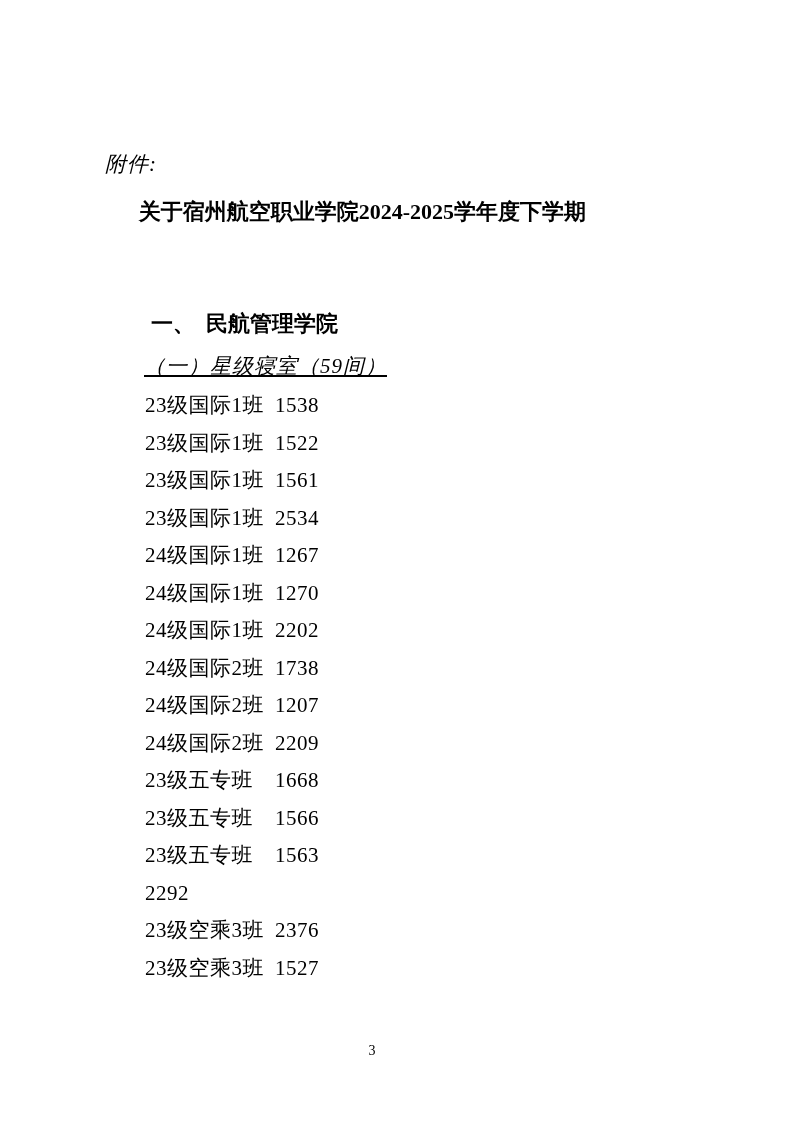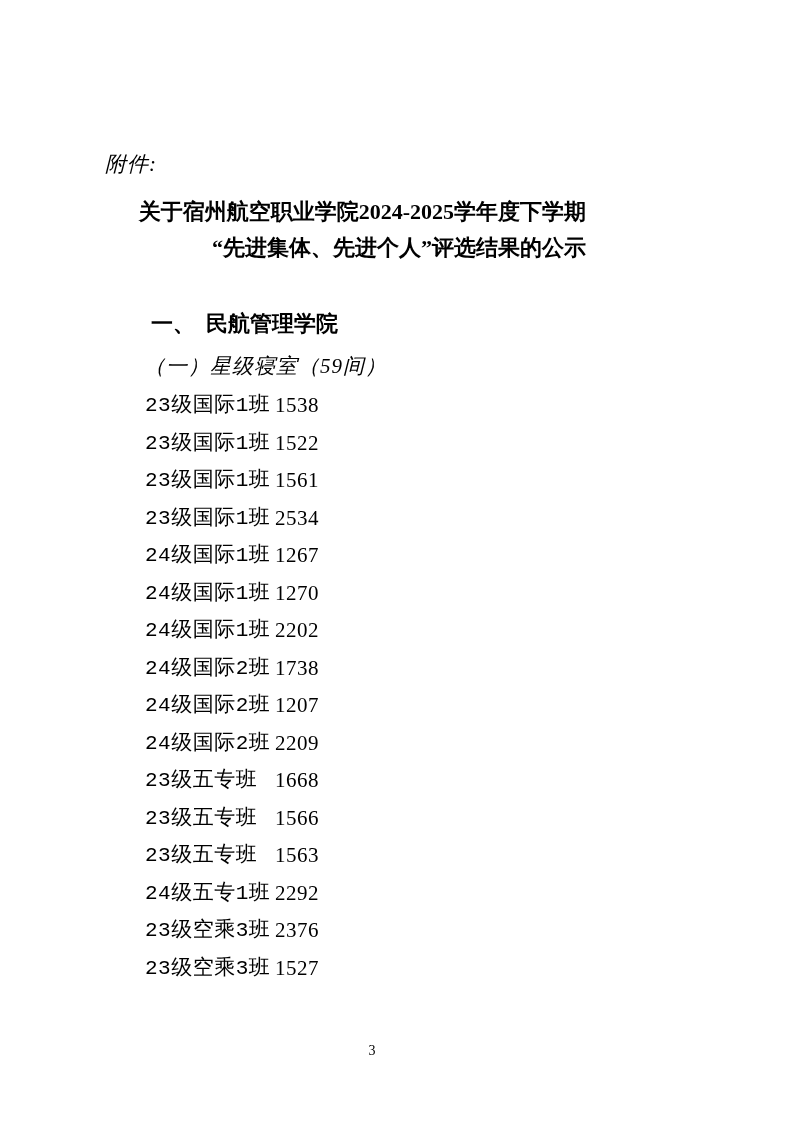--- a/index.html
+++ b/index.html
@@ -47,36 +47,36 @@
   .section-heading .section-name {
     margin-left: 11px;
   }
   .subsection-heading {
     position: absolute;
     left: 144px;
     top: 352px;
     font-size: 21px;
     font-style: italic;
     letter-spacing: 1px;
+    text-decoration: underline;
   }
   .dorm-list {
     position: absolute;
     left: 145px;
     top: 387px;
   }
   .dorm-row {
     display: flex;
     height: 37.5px;
     line-height: 37.5px;
     font-size: 21px;
   }
   .dorm-class {
     width: 130px;
     letter-spacing: 0.5px;
-    font-family: Liberation Mono, monospace;
   }
   .dorm-room {
     letter-spacing: 0.5px;
   }
   .page-number {
     position: absolute;
     left: 0;
     top: 1043px;
     width: 100%;
     text-align: center;
@@ -85,21 +85,20 @@
 </style>
 </head>
 <body>
 
 <div class="page">
 
   <div class="attachment">附件:</div>
 
   <div class="title-block">
     <div>关于宿州航空职业学院2024-2025学年度下学期</div>
-    <div>“先进集体、先进个人”评选结果的公示</div>
   </div>
 
   <div class="section-heading">
     <span>一、</span><span class="section-name">民航管理学院</span>
   </div>
 
   <div class="subsection-heading">
     <span>（一）星级寝室（59间）</span>
   </div>
 
@@ -150,21 +149,20 @@
       </div>
       <div class="dorm-row">
         <span class="dorm-class">23级五专班</span>
         <span class="dorm-room">1566</span>
       </div>
       <div class="dorm-row">
         <span class="dorm-class">23级五专班</span>
         <span class="dorm-room">1563</span>
       </div>
       <div class="dorm-row">
-        <span class="dorm-class">24级五专1班</span>
         <span class="dorm-room">2292</span>
       </div>
       <div class="dorm-row">
         <span class="dorm-class">23级空乘3班</span>
         <span class="dorm-room">2376</span>
       </div>
       <div class="dorm-row">
         <span class="dorm-class">23级空乘3班</span>
         <span class="dorm-room">1527</span>
       </div>

